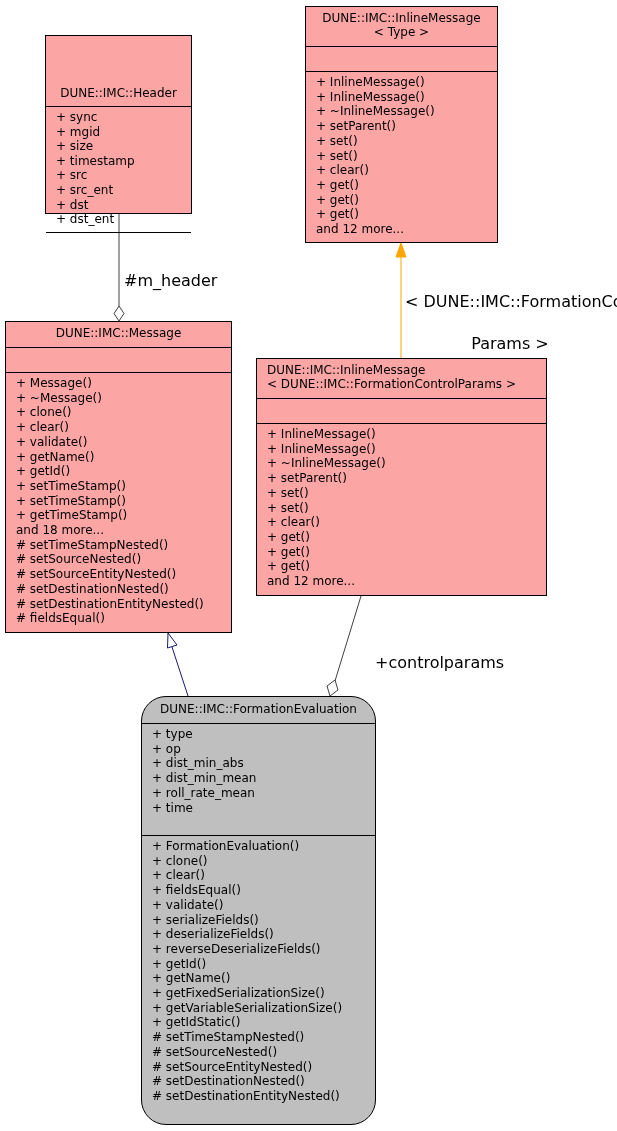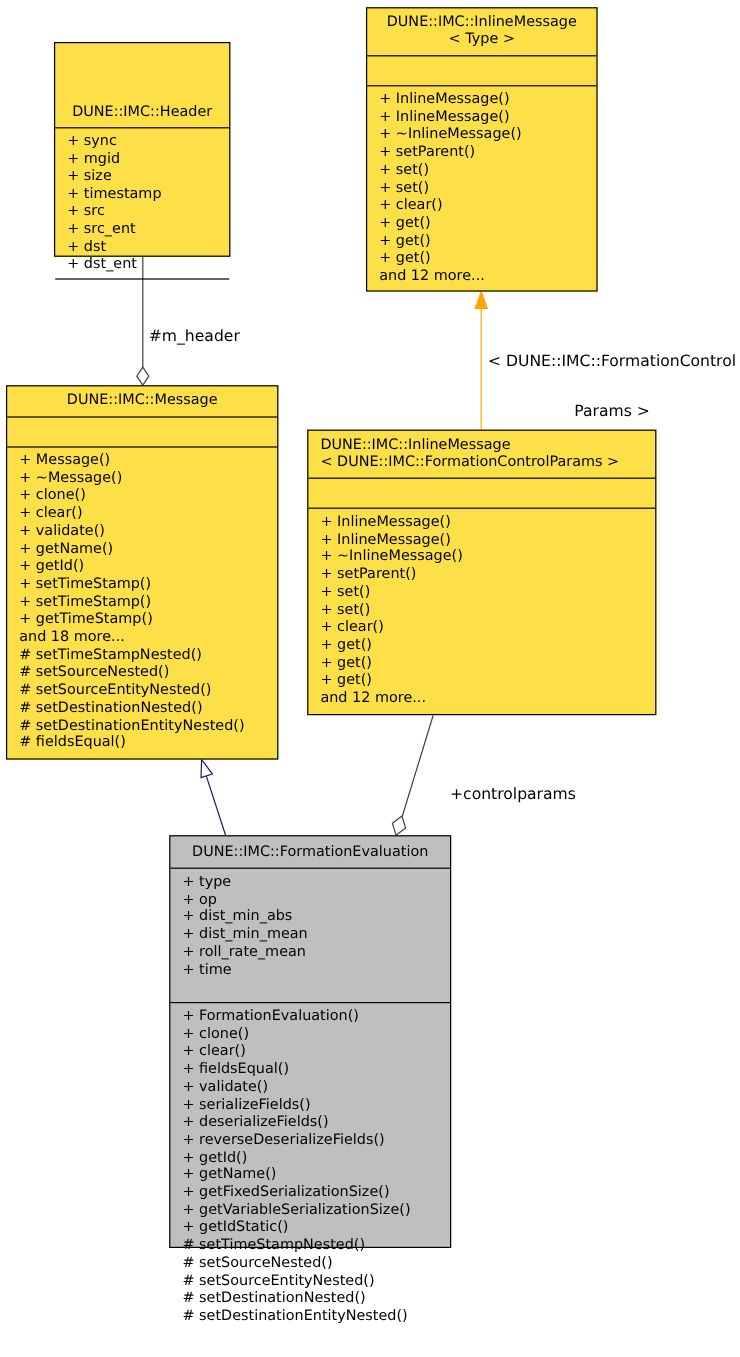--- a/index.html
+++ b/index.html
@@ -1,27 +1,27 @@
 <!DOCTYPE html>
 <html><head>
 <meta charset="utf-8">
 <style>
   html, body { margin: 0; padding: 0; background: #ffffff; }
   body { width: 617px; height: 1131px; position: relative; overflow: hidden;
          font-family: "DejaVu Sans", sans-serif; font-size: 12px; color: #000; }
-  .box { position: absolute; border: 1px solid #000; background: #fde047; box-sizing: border-box; }
+  .box { position: absolute; border: 1px solid #000; background: #fca5a5; box-sizing: border-box; }
   .box.grey { background: #bfbfbf; }
   .box .title { border-bottom: 1px solid #000; text-align: center; line-height: 14px; padding: 2px 4px; box-sizing: border-box; }
   .box .title.left { text-align: left; padding-left: 10px; }
   .box .section { border-bottom: 1px solid #000; box-sizing: border-box; padding: 3px 0 2px 10px; line-height: 14.7px; }
   .box .section:last-child { border-bottom: none; }
   .box .section.empty { height: 25px; padding: 0; }
   .row { white-space: pre; }
   svg.edges { position: absolute; left: 0; top: 0; }
-  .label { position: absolute; white-space: pre; line-height: 14px; font-size: 13px; }
+  .label { position: absolute; white-space: pre; line-height: 14px; font-size: 16px; }
 </style>
 </head>
 <body>
 
 <svg class="edges" width="617" height="1131">
 
   <line x1="119" y1="214" x2="119" y2="306" stroke="#404040" stroke-width="1"></line>
   <polygon points="119,321 114,313.5 119,306 124,313.5" fill="#fff" stroke="#404040" stroke-width="1"></polygon>
 
   <line x1="401" y1="358" x2="401" y2="256" stroke="#ffa500" stroke-width="1"></line>
@@ -108,21 +108,21 @@
     <div class="row">+ set()</div>
     <div class="row">+ set()</div>
     <div class="row">+ clear()</div>
     <div class="row">+ get()</div>
     <div class="row">+ get()</div>
     <div class="row">+ get()</div>
     <div class="row">and 12 more...</div>
   </div>
 </div>
 
-<div class="box grey" style="left:141px; top:696px; width:235px; height:344px;">
+<div class="box grey" style="left:141px; top:696px; width:235px; height:429px;border-radius:25px;">
   <div class="title" style="height:27px; padding-top:5px;">DUNE::IMC::FormationEvaluation</div>
   <div class="section" style="height:112px;">
     <div class="row">+ type</div>
     <div class="row">+ op</div>
     <div class="row">+ dist_min_abs</div>
     <div class="row">+ dist_min_mean</div>
     <div class="row">+ roll_rate_mean</div>
     <div class="row">+ time</div>
   </div>
   <div class="section">

